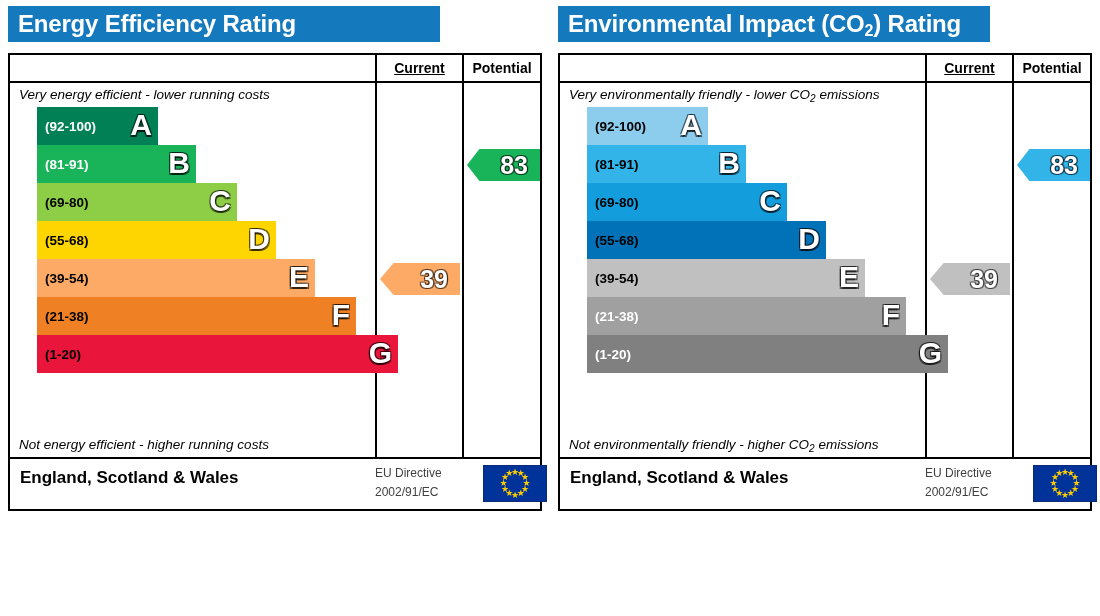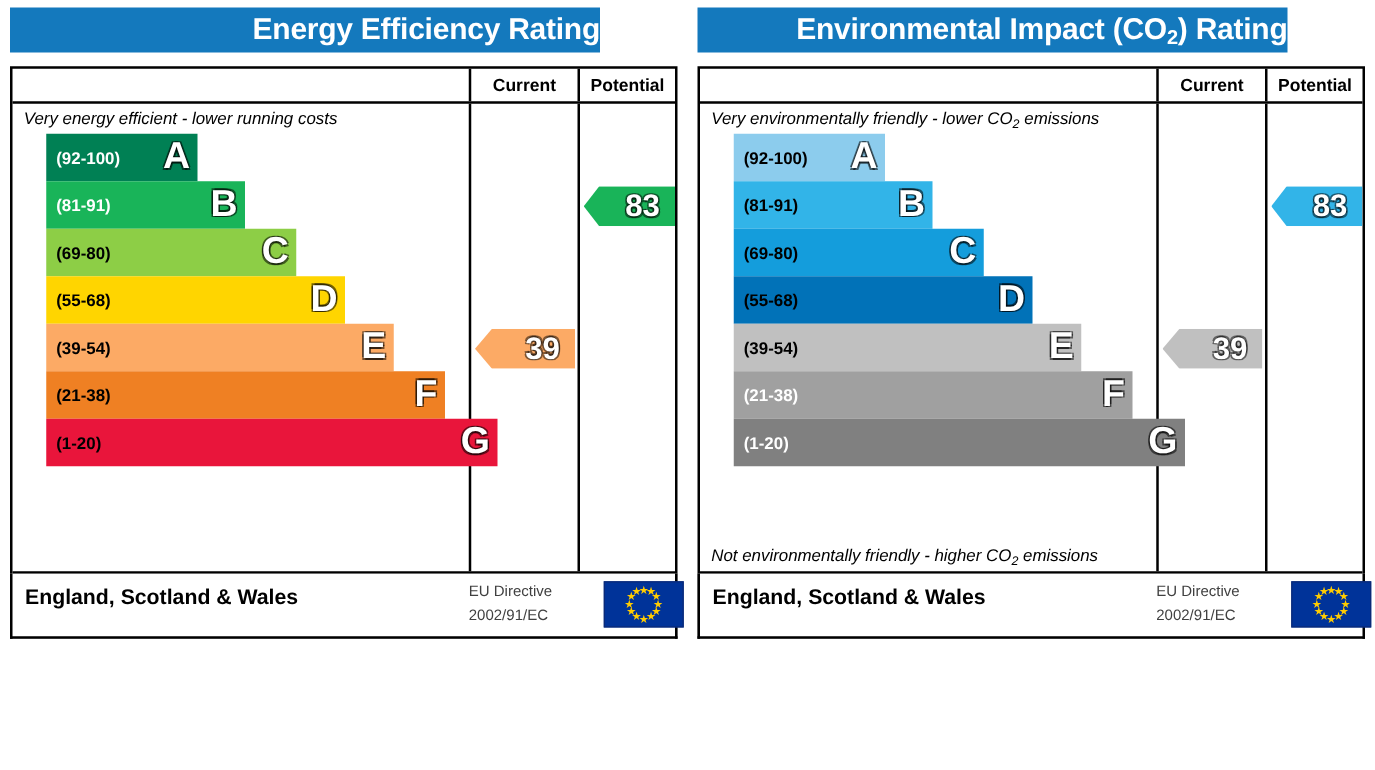--- a/index.html
+++ b/index.html
@@ -12,29 +12,28 @@
   }
   .page { position: relative; width: 1100px; height: 616px; overflow: hidden; }
 
   .epc { position: absolute; top: 0; width: 550px; height: 616px; }
   .epc.left  { left: 0; }
   .epc.right { left: 550px; }
 
   
   .title-bar {
     position: absolute; left: 8px; top: 6px;
-    width: 472px; height: 36px;
+    width: 432px; height: 36px;
     background: #1479bd;
     color: #ffffff;
     font-size: 24px; font-weight: bold;
     line-height: 36px;
     padding-left: 10px;
     white-space: nowrap;
     letter-spacing: -0.2px;
-    text-align: right;
   }
   .title-bar sub { font-size: 16px; vertical-align: baseline; position: relative; top: 4px; }
 
   
   .frame {
     position: absolute; left: 8px; top: 53px;
     width: 534px; height: 458px;
     border: 2px solid #000000;
     background: #ffffff;
   }
@@ -42,21 +41,21 @@
   .hdr-row {
     position: absolute; left: 0; top: 0;
     width: 100%; height: 28px;
     border-bottom: 2px solid #000000;
   }
   .hdr-cell {
     position: absolute; top: 0; height: 26px;
     line-height: 26px; text-align: center;
     font-size: 14px; font-weight: bold; color: #000;
   }
-  .hdr-cur { left: 365px; width: 87px; border-left: 2px solid #000; }
+  .hdr-cur { left: 365px; width: 87px; border-left: 2px solid #000; text-decoration: underline; }
   .hdr-pot { left: 452px; width: 78px; border-left: 2px solid #000; }
 
   
   .vsep {
     position: absolute; top: 28px; width: 0;
     height: 374px; border-left: 2px solid #000;
   }
   .vsep.v1 { left: 365px; }
   .vsep.v2 { left: 452px; }
 
@@ -152,20 +151,21 @@
   <div class="epc left">
       <div class="title-bar" style="background: rgb(20, 121, 189);">Energy Efficiency Rating</div>
       <div class="frame">
         <div class="hdr-row">
           <div class="hdr-cell hdr-cur">Current</div>
           <div class="hdr-cell hdr-pot">Potential</div>
         </div>
         <div class="vsep v1"></div>
         <div class="vsep v2"></div>
         <div class="caption top">Very energy efficient - lower running costs</div>
+        <div class="caption bottom">Not energy efficient - higher running costs</div>
         <div class="hline-bottom"></div>
         <div class="bands">
           <div class="band" style="top: 0px; width: 121px; background: rgb(0, 128, 84);">
             <span class="range" style="color: rgb(255, 255, 255);">(92-100)</span>
             <span class="letter">A</span>
           </div>
           <div class="band" style="top: 38px; width: 159px; background: rgb(25, 180, 89);">
             <span class="range" style="color: rgb(255, 255, 255);">(81-91)</span>
             <span class="letter">B</span>
           </div>

